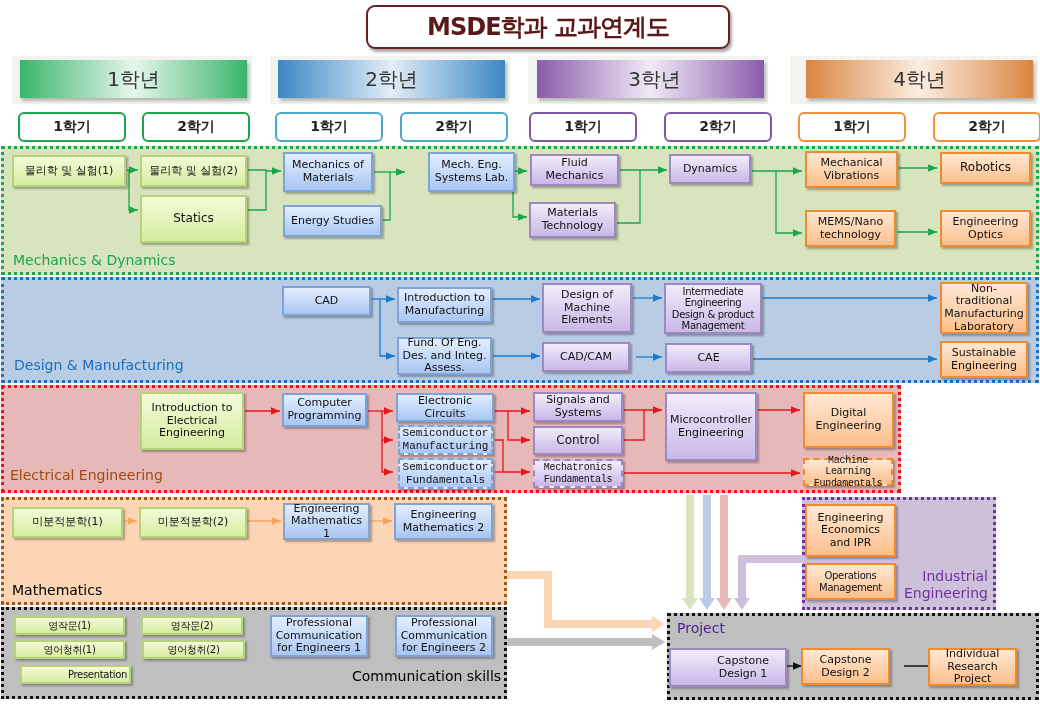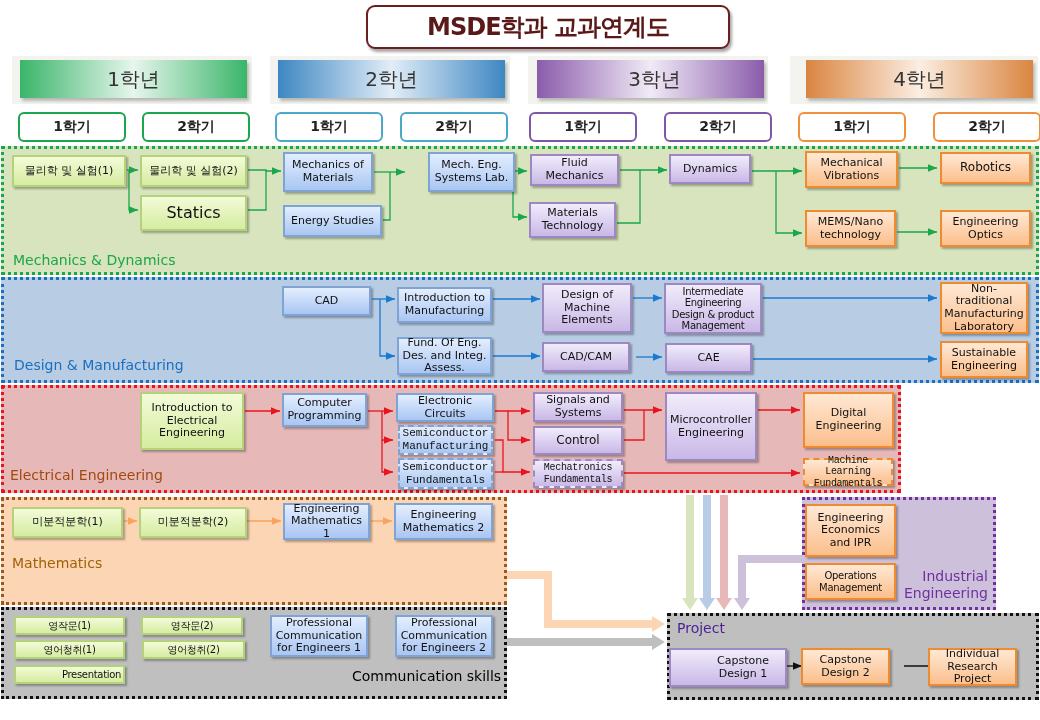--- a/index.html
+++ b/index.html
@@ -143,28 +143,28 @@
 
   <g stroke="#111" stroke-width="1.3" fill="none">
     <path d="M771,666 L802,666" marker-end="url(#ak)"></path>
     <path d="M904,666 L941,666" marker-end="url(#ak)"></path>
   </g>
 </svg>
 
 <div class="abs sec-label" style="left:13px;top:252px;color:#1aa64a;">Mechanics &amp; Dynamics</div>
 <div class="abs sec-label" style="left:14px;top:357px;color:#1a6fbf;">Design &amp; Manufacturing</div>
 <div class="abs sec-label" style="left:10px;top:467px;color:#a14a0e;">Electrical Engineering</div>
-<div class="abs sec-label" style="left:12px;top:555px;color:#a16207;">Mathematics</div>
+<div class="abs sec-label" style="left:12px;top:582px;color:#000000;">Mathematics</div>
 <div class="abs sec-label" style="left:352px;top:668px;color:#000;">Communication skills</div>
 <div class="abs sec-label" style="left:896px;top:568px;width:92px;text-align:right;color:#7030a0;line-height:1.2;">Industrial Engineering</div>
 <div class="abs sec-label" style="left:677px;top:620px;color:#4c1d95;">Project</div>
 
 <div class="abs box g" style="left:12px;top:155px;width:114px;height:32px;">물리학 및 실험(1)</div>
 <div class="abs box g" style="left:140px;top:155px;width:107px;height:32px;">물리학 및 실험(2)</div>
-<div class="abs box g" style="left:140px;top:195px;width:107px;height:36px;font-size:16px;">Statics</div>
+<div class="abs box g" style="left:140px;top:195px;width:107px;height:48px;font-size:12px;">Statics</div>
 <div class="abs box b" style="left:283px;top:152px;width:90px;height:40px;">Mechanics of Materials</div>
 <div class="abs box b" style="left:283px;top:205px;width:99px;height:32px;">Energy Studies</div>
 <div class="abs box b" style="left:428px;top:152px;width:87px;height:40px;">Mech. Eng. Systems Lab.</div>
 <div class="abs box p" style="left:530px;top:154px;width:89px;height:32px;">Fluid Mechanics</div>
 <div class="abs box p" style="left:529px;top:202px;width:87px;height:36px;">Materials Technology</div>
 <div class="abs box p" style="left:669px;top:154px;width:82px;height:30px;">Dynamics</div>
 <div class="abs box o" style="left:805px;top:151px;width:93px;height:37px;">Mechanical Vibrations</div>
 <div class="abs box o" style="left:805px;top:210px;width:91px;height:37px;">MEMS/Nano technology</div>
 <div class="abs box o" style="left:940px;top:152px;width:91px;height:32px;font-size:12px;">Robotics</div>
 <div class="abs box o" style="left:940px;top:210px;width:91px;height:37px;">Engineering Optics</div>
@@ -193,21 +193,21 @@
 
 <div class="abs box g" style="left:12px;top:507px;width:111px;height:31px;">미분적분학(1)</div>
 <div class="abs box g" style="left:139px;top:507px;width:108px;height:31px;">미분적분학(2)</div>
 <div class="abs box b" style="left:283px;top:503px;width:87px;height:37px;">Engineering Mathematics 1</div>
 <div class="abs box b" style="left:394px;top:503px;width:99px;height:37px;">Engineering Mathematics 2</div>
 
 <div class="abs box g small" style="left:14px;top:616px;width:111px;height:19px;">영작문(1)</div>
 <div class="abs box g small" style="left:141px;top:616px;width:102px;height:19px;">영작문(2)</div>
 <div class="abs box g small" style="left:14px;top:640px;width:111px;height:19px;">영어청취(1)</div>
 <div class="abs box g small" style="left:142px;top:640px;width:103px;height:19px;">영어청취(2)</div>
-<div class="abs box g small" style="left:14px;top:665px;width:111px;height:19px;padding-left:46px;">Presentation</div>
+<div class="abs box g small" style="left:20px;top:665px;width:111px;height:19px;padding-left:46px;">Presentation</div>
 <div class="abs box b" style="left:270px;top:615px;width:98px;height:42px;">Professional Communication for Engineers 1</div>
 <div class="abs box b" style="left:395px;top:615px;width:98px;height:42px;">Professional Communication for Engineers 2</div>
 
 <div class="abs box o" style="left:805px;top:504px;width:91px;height:53px;">Engineering Economics and IPR</div>
 <div class="abs box o small" style="left:805px;top:563px;width:91px;height:37px;">Operations Management</div>
 
 <div class="abs box p" style="left:669px;top:648px;width:118px;height:39px;padding-left:32px;">Capstone Design 1</div>
 <div class="abs box o" style="left:801px;top:648px;width:89px;height:37px;">Capstone Design 2</div>
 <div class="abs box o" style="left:928px;top:648px;width:89px;height:38px;">Individual Research Project</div>
 

